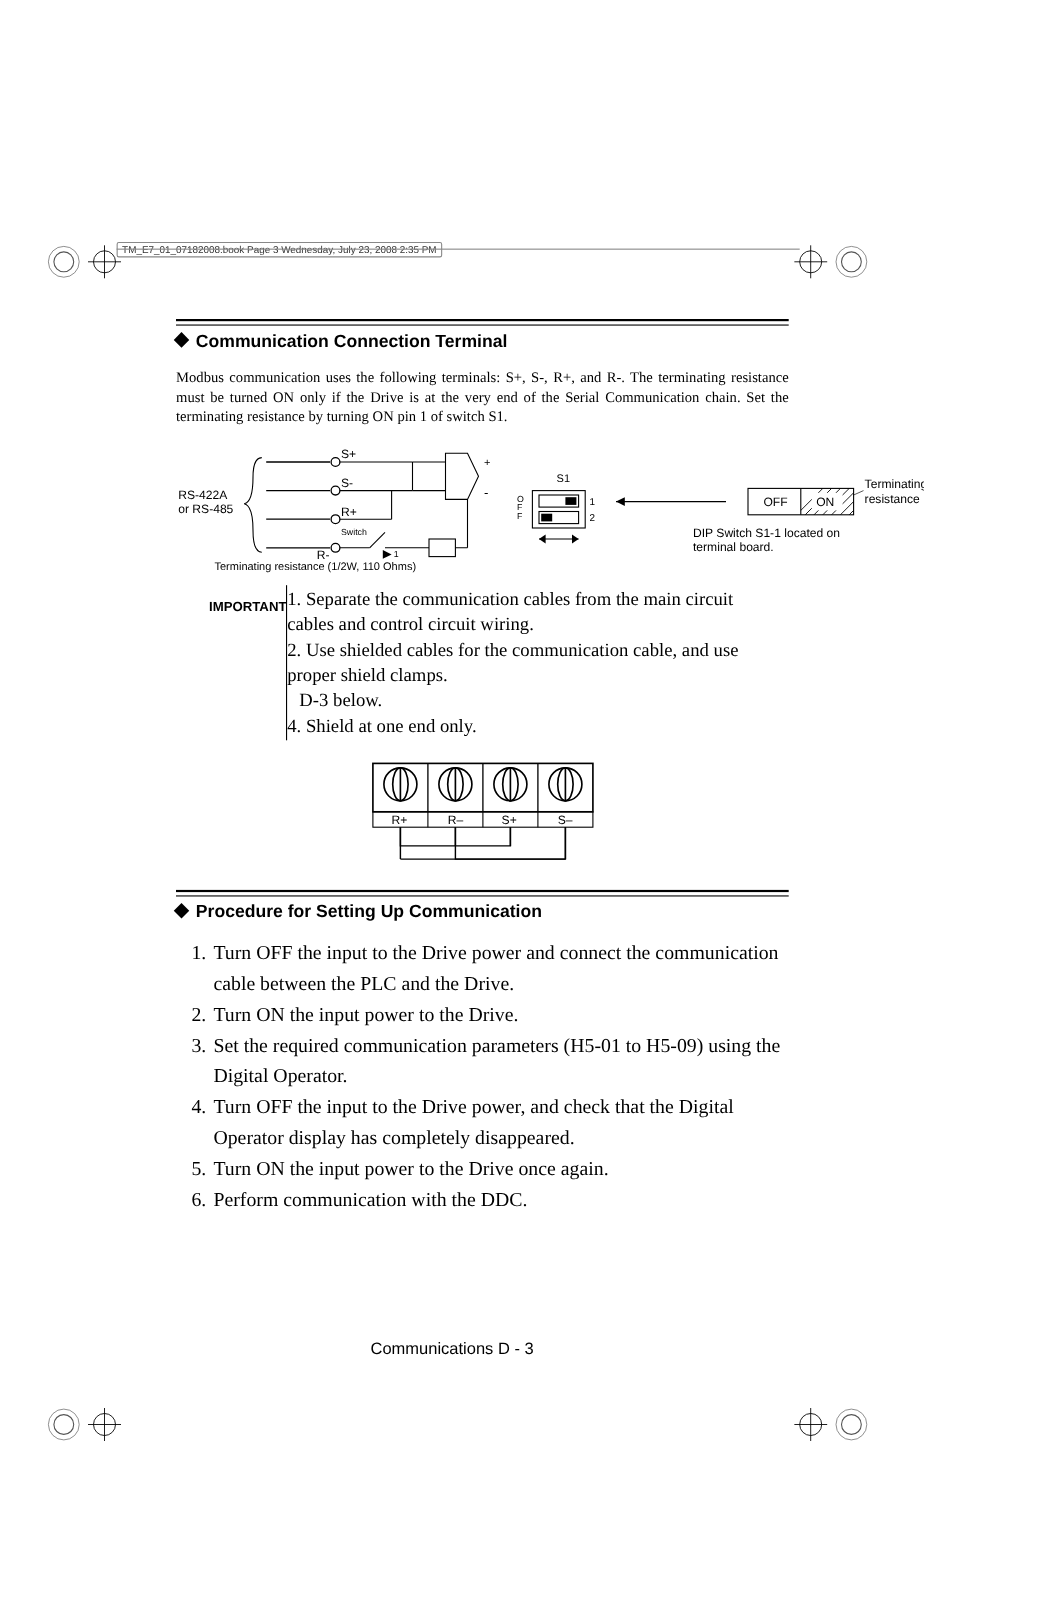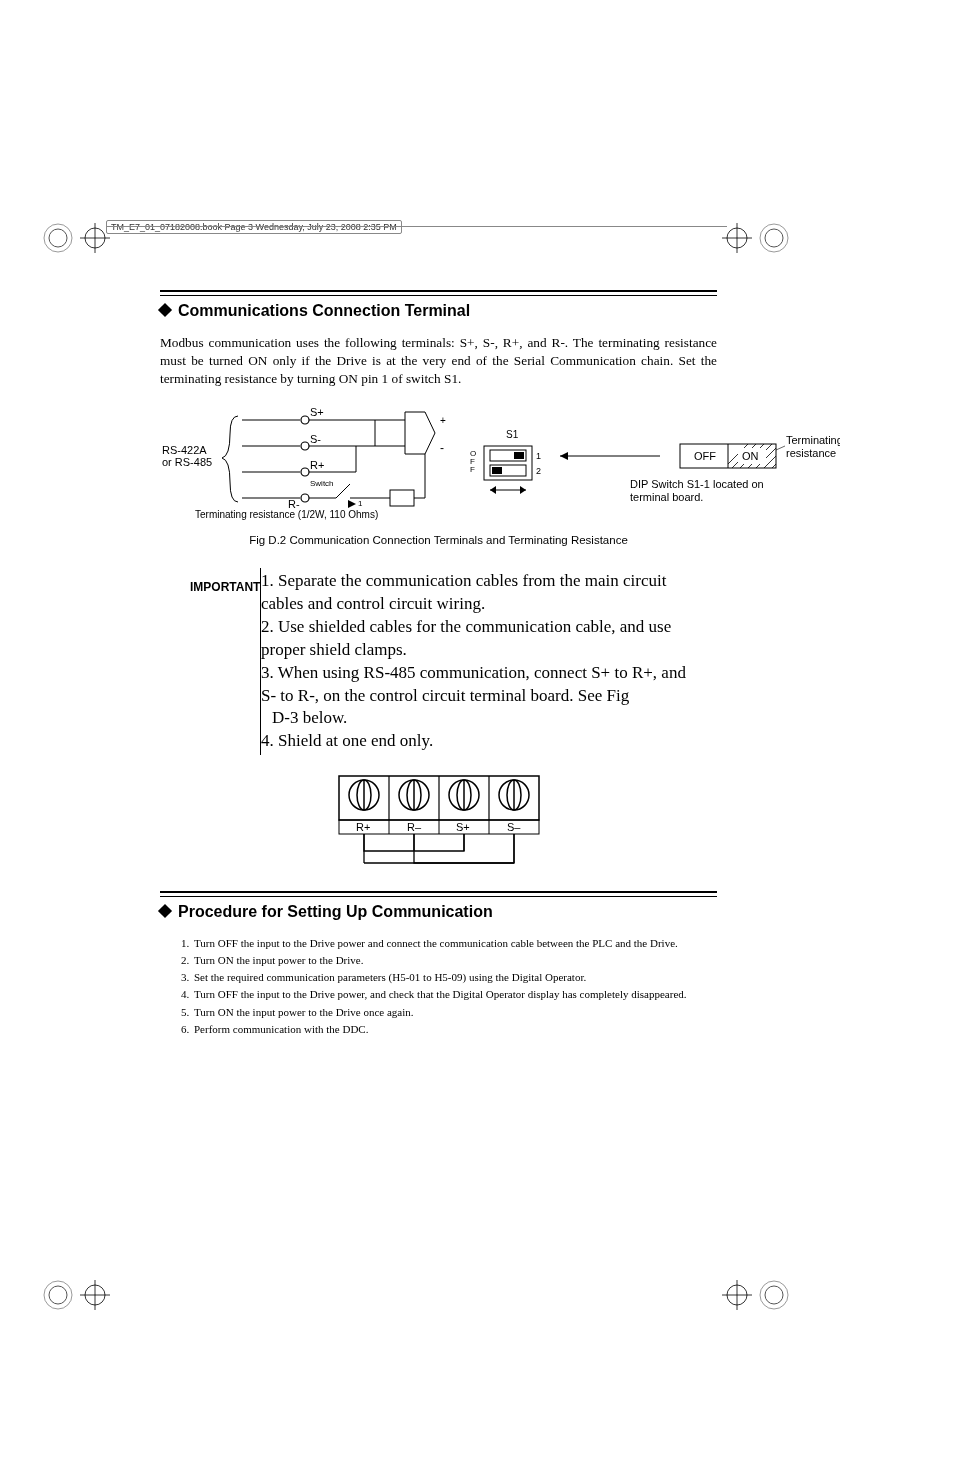--- a/index.html
+++ b/index.html
@@ -87,21 +87,21 @@
     width: 1px;
     background: #000;
   }
   .important-text {
     font-size: 17px;
     line-height: 1.35;
     padding: 2px 0;
   }
   .important-text .indent { padding-left: 11px; }
   .ol-proc {
-    font-size: 11px;
+    font-size: 18px;
     line-height: 1.55;
     padding-left: 32px;
     margin: 4px 0 0 0;
   }
   .ol-proc li { padding-left: 2px; }
   .footer-page {
     position: absolute;
     bottom: 240px;
     width: 100%;
     text-align: center;
@@ -147,21 +147,21 @@
 
   <div class="print-header">
     <span style="border:0.5px solid #888; padding:1px 4px; border-radius:2px;">TM_E7_01_07182008.book  Page 3  Wednesday, July 23, 2008  2:35 PM</span>
   </div>
   <div style="position:absolute; top:226px; left:106px; right:95px; border-top:0.5px solid #888;"></div>
 
   <div class="content">
 
     <div class="section-rule"></div>
     <h2 class="section-heading">
-      <span class="diamond"></span><span>Communications Connection Terminal</span>
+      <span class="diamond"></span><span>Communication Connection Terminal</span>
     </h2>
     <p class="body-para">Modbus communication uses the following terminals: S+, S-, R+, and R-. The terminating resistance must be turned ON only if the Drive is at the very end of the Serial Communication chain. Set the terminating resistance by turning ON pin 1 of switch S1.</p>
 
     <div class="figure">
       <svg class="fig2-svg" width="680" height="120" viewBox="0 0 680 120" font-family="Arial">
 
         <path d="M78 12 Q70 12 70 30 Q70 52 62 54 Q70 56 70 78 Q70 98 78 98" fill="none" stroke="#000" stroke-width="1"></path>
         <text x="2" y="50" font-size="11">RS-422A</text>
         <text x="2" y="62" font-size="11">or RS-485</text>
 
@@ -249,30 +249,28 @@
         <text x="582" y="56" font-size="11">ON</text>
 
         <text x="626" y="40" font-size="11">Terminating</text>
         <text x="626" y="53" font-size="11">resistance</text>
 
         <line x1="616" y1="46" x2="625" y2="42" stroke="#000" stroke-width="0.6"></line>
 
         <text x="470" y="84" font-size="11">DIP Switch S1-1 located on</text>
         <text x="470" y="97" font-size="11">terminal board.</text>
       </svg>
-      <div class="fig-caption">Fig D.2  Communication Connection Terminals and Terminating Resistance</div>
     </div>
 
     <div class="important-block">
       <div class="important-label">IMPORTANT</div>
       <div class="important-divider"></div>
       <div class="important-text">
         <div>1. Separate the communication cables from the main circuit cables and control circuit wiring.</div>
         <div>2. Use shielded cables for the communication cable, and use proper shield clamps.</div>
-        <div>3. When using RS-485 communication, connect S+ to R+, and S- to R-, on the control circuit terminal board. See Fig</div>
         <div class="indent">D-3 below.</div>
         <div>4. Shield at one end only.</div>
       </div>
     </div>
 
     <div class="figure">
       <svg class="fig3-svg" width="210" height="110" viewBox="0 0 210 110" font-family="Arial">
 
         <rect x="5" y="3" width="200" height="44" fill="none" stroke="#000" stroke-width="1.5"></rect>
         <line x1="55" y1="3" x2="55" y2="47" stroke="#000" stroke-width="1.2"></line>
@@ -328,14 +326,15 @@
       <li>Turn OFF the input to the Drive power and connect the communication cable between the PLC and the Drive.</li>
       <li>Turn ON the input power to the Drive.</li>
       <li>Set the required communication parameters (H5-01 to H5-09) using the Digital Operator.</li>
       <li>Turn OFF the input to the Drive power, and check that the Digital Operator display has completely disappeared.</li>
       <li>Turn ON the input power to the Drive once again.</li>
       <li>Perform communication with the DDC.</li>
     </ol>
 
   </div>
 
+  <div class="footer-page">Communications   D - 3</div>
 
 </div>
 
 </body></html>

